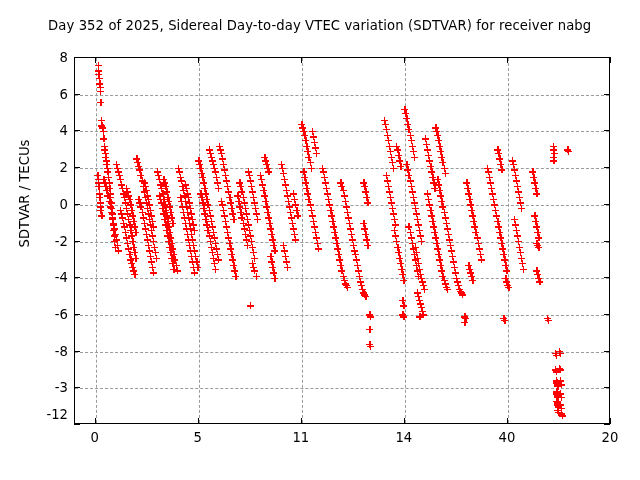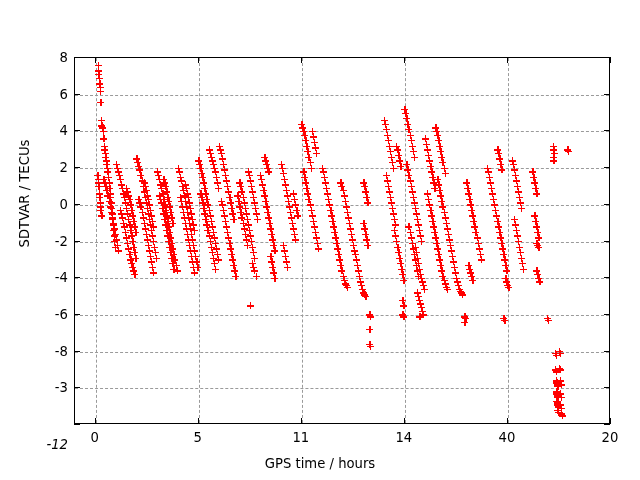--- a/index.html
+++ b/index.html
@@ -139,20 +139,21 @@
     background: #ff0000;
   }
   .pt::before { left: 3px; top: 0; width: 1.4px; height: 7px; }
   .pt::after  { top: 3px; left: 0; height: 1.4px; width: 7px; }
 </style>
 </head>
 <body>
 
 <div id="plot-root">
 
+  <div id="chart-title">Day 352 of 2025, Sidereal Day-to-day VTEC variation (SDTVAR) for receiver nabg</div>
 
   <div id="plot-frame">
     <div id="gridlayer">
         <div class="gridline-h" style="top: 36.7px;"></div>
         <div class="gridline-h" style="top: 73.4px;"></div>
         <div class="gridline-h" style="top: 110.1px;"></div>
         <div class="gridline-h" style="top: 146.8px;"></div>
         <div class="gridline-h" style="top: 183.5px;"></div>
         <div class="gridline-h" style="top: 220.2px;"></div>
         <div class="gridline-h" style="top: 256.9px;"></div>
@@ -980,21 +981,21 @@
       <div class="tickmark-y-r" style="top: 277.2px;"></div>
       <div class="ytick-label" style="top: 313.9px;">-6</div>
       <div class="tickmark-y" style="top: 313.9px;"></div>
       <div class="tickmark-y-r" style="top: 313.9px;"></div>
       <div class="ytick-label" style="top: 350.6px;">-8</div>
       <div class="tickmark-y" style="top: 350.6px;"></div>
       <div class="tickmark-y-r" style="top: 350.6px;"></div>
       <div class="ytick-label" style="top: 387.3px;">-3</div>
       <div class="tickmark-y" style="top: 387.3px;"></div>
       <div class="tickmark-y-r" style="top: 387.3px;"></div>
-      <div class="ytick-label" style="top: 444px; font-style: italic;">-12</div>
+      <div class="ytick-label" style="top: 414px;">-12</div>
       <div class="tickmark-y" style="top: 424px;"></div>
       <div class="tickmark-y-r" style="top: 424px;"></div>
       <div class="xtick-label" style="left: 94.6154px;">0</div>
       <div class="tickmark-x" style="left: 94.6154px;"></div>
       <div class="tickmark-x-t" style="left: 94.6154px;"></div>
       <div class="xtick-label" style="left: 197.692px;">5</div>
       <div class="tickmark-x" style="left: 197.692px;"></div>
       <div class="tickmark-x-t" style="left: 197.692px;"></div>
       <div class="xtick-label" style="left: 300.769px;">11</div>
       <div class="tickmark-x" style="left: 300.769px;"></div>
@@ -1004,15 +1005,14 @@
       <div class="tickmark-x-t" style="left: 403.846px;"></div>
       <div class="xtick-label" style="left: 506.923px;">40</div>
       <div class="tickmark-x" style="left: 506.923px;"></div>
       <div class="tickmark-x-t" style="left: 506.923px;"></div>
       <div class="xtick-label" style="left: 610px;">20</div>
       <div class="tickmark-x" style="left: 610px;"></div>
       <div class="tickmark-x-t" style="left: 610px;"></div>
     </div>
 
   <div id="ylabel">SDTVAR / TECUs</div>
-  <div id="xlabel">GPS time / hours</div>
 
 </div>
 
 </body></html>

